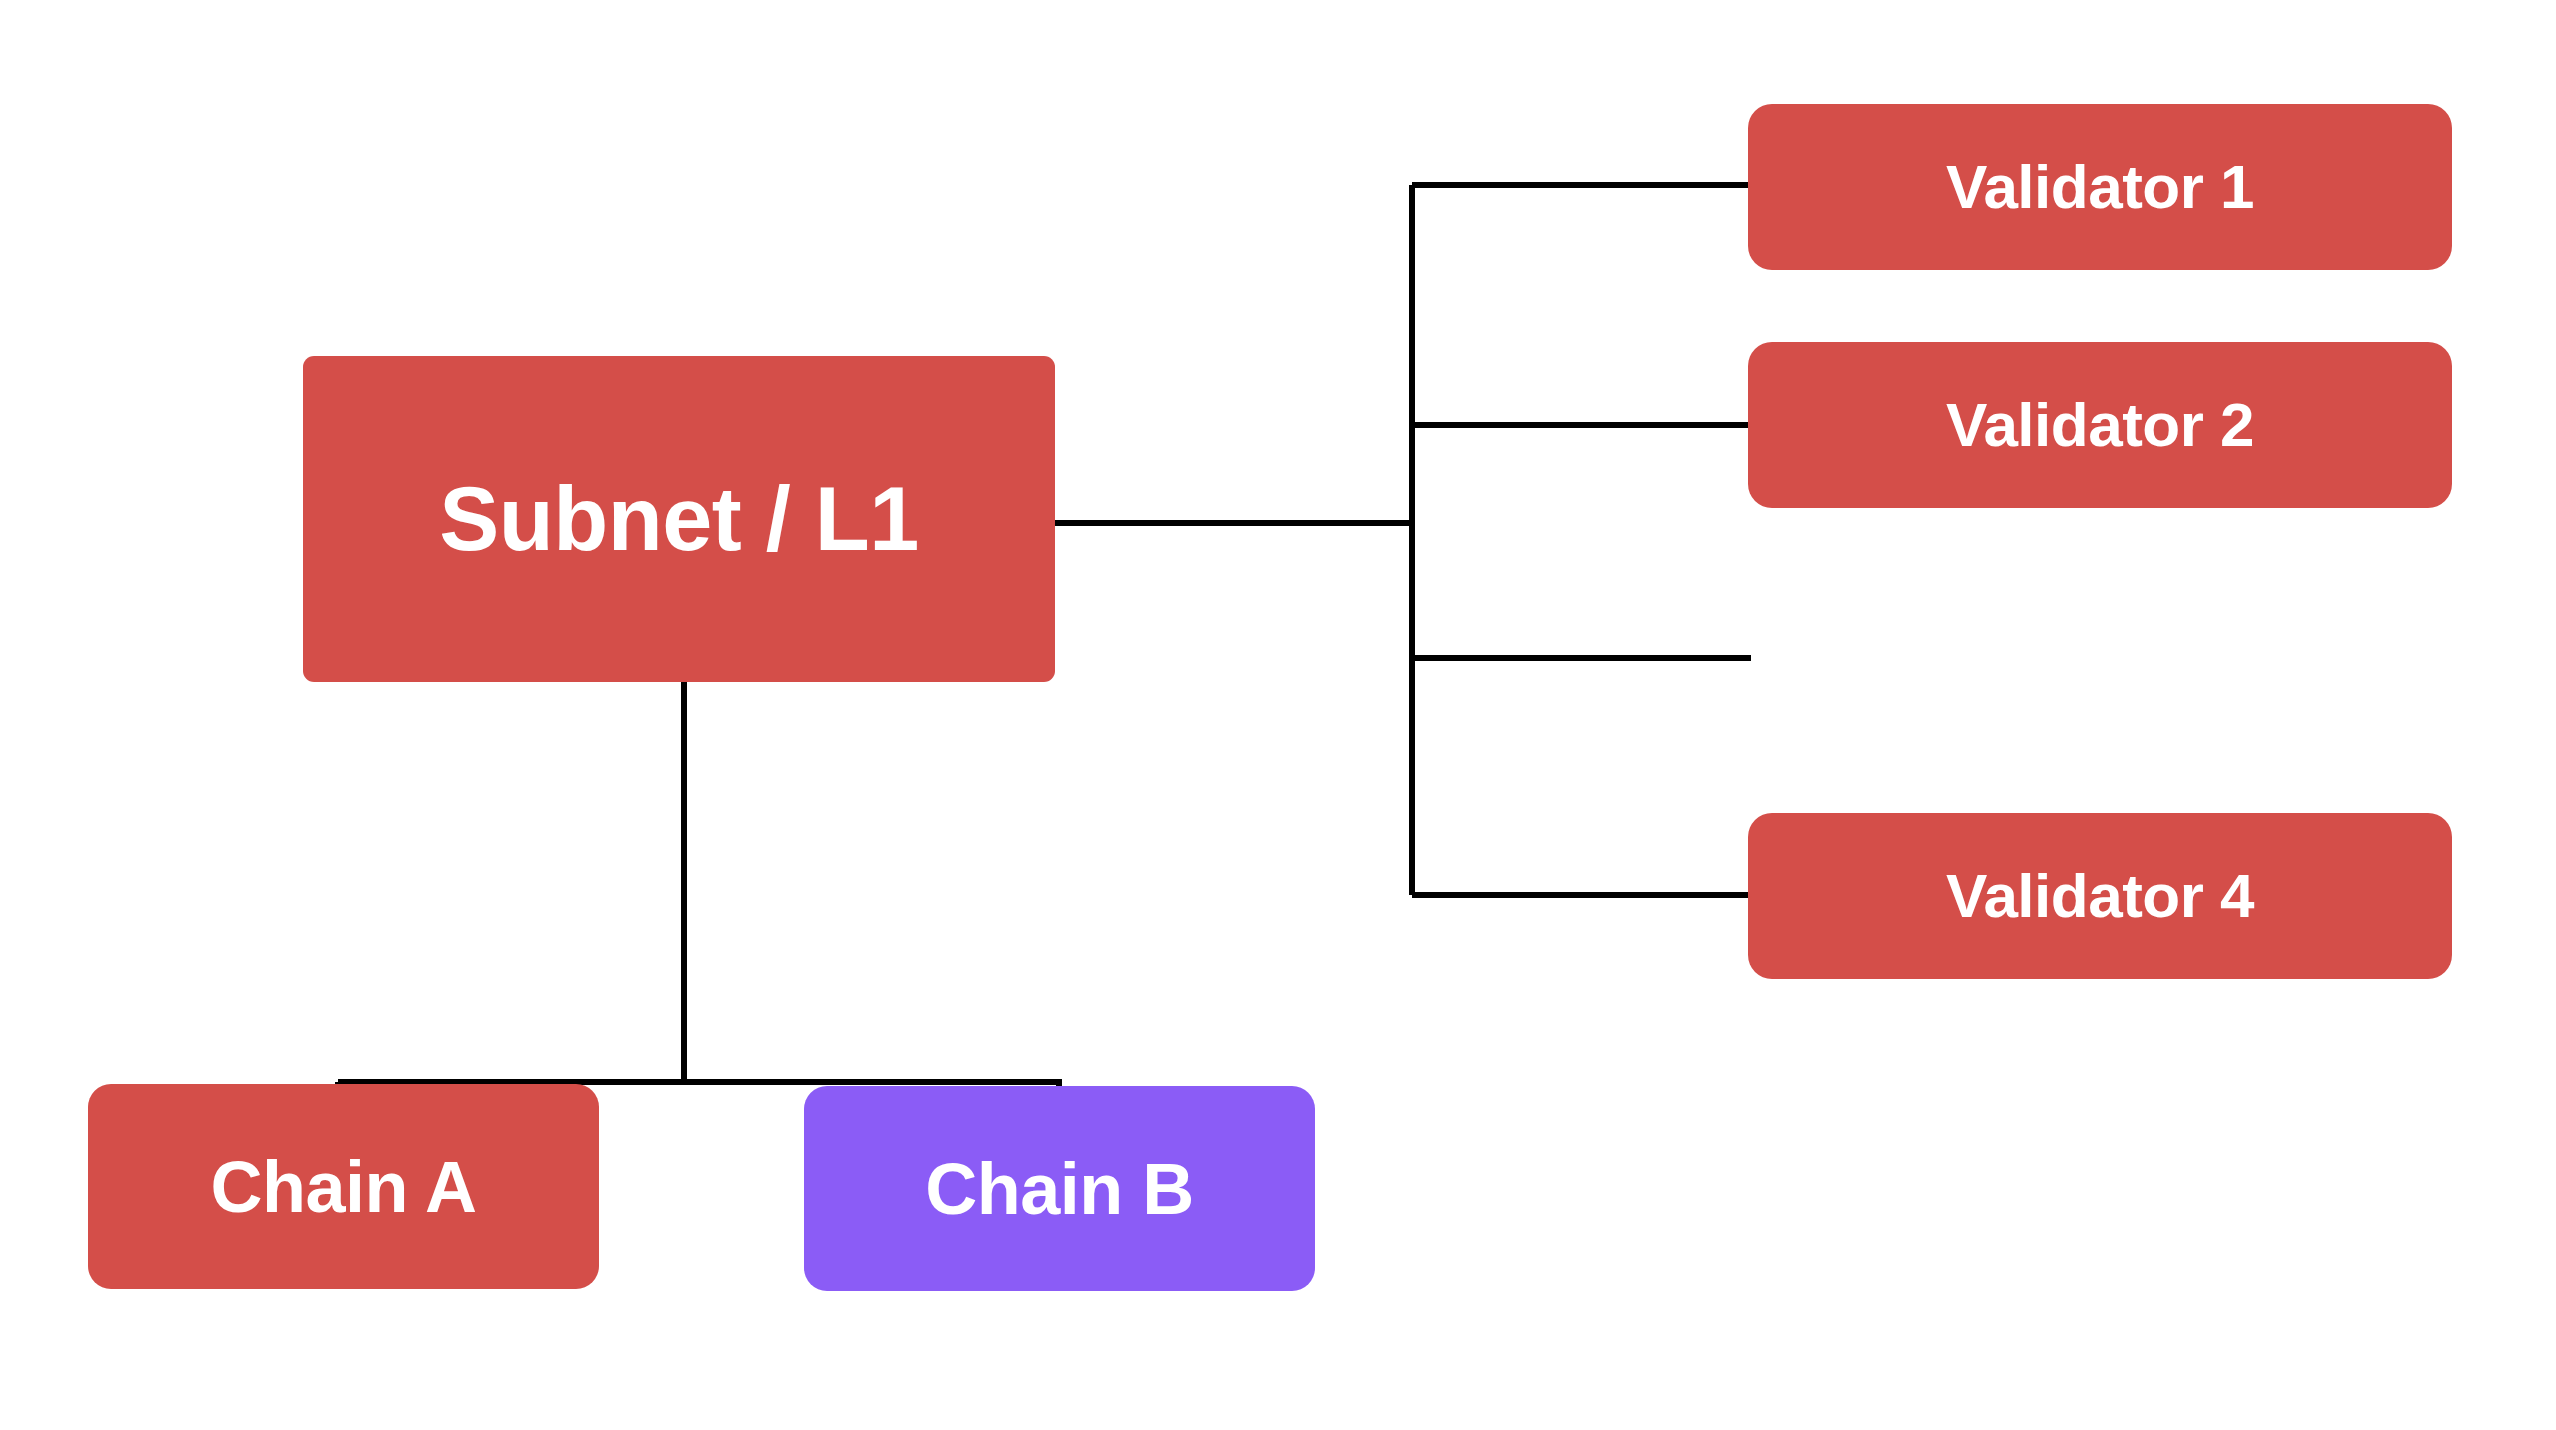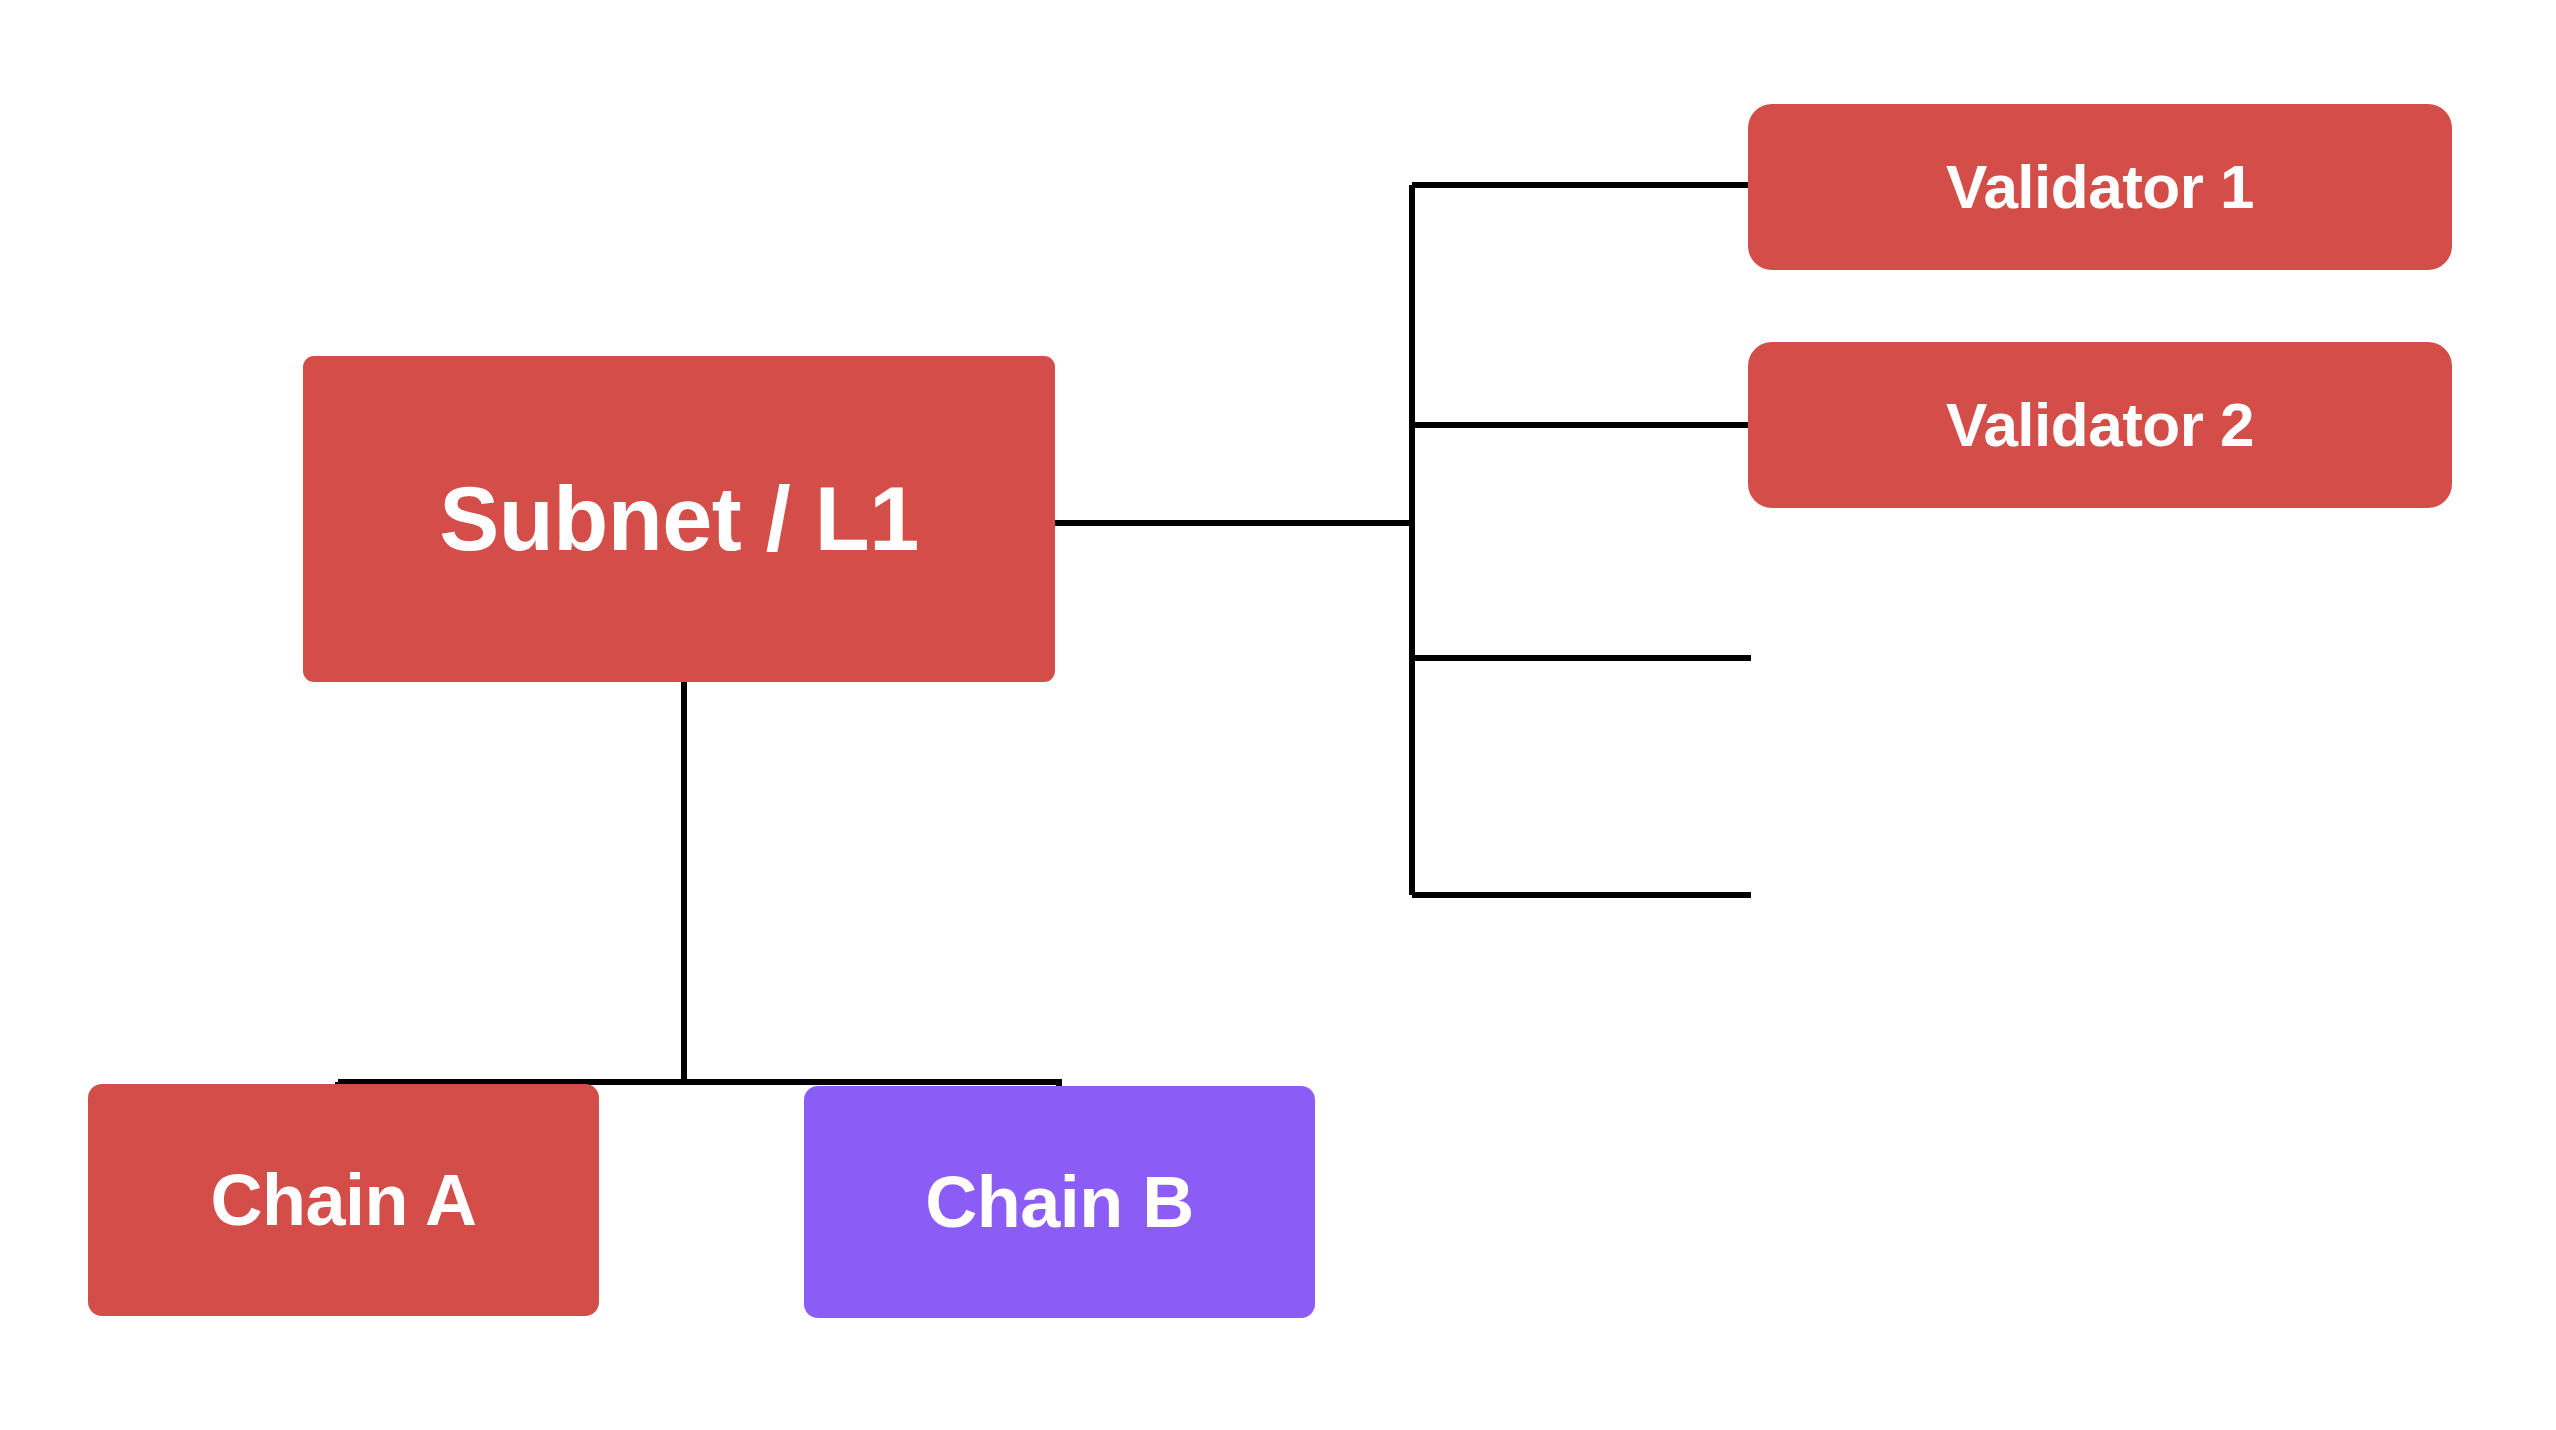--- a/index.html
+++ b/index.html
@@ -58,22 +58,22 @@
     font-size: 62px;
   }
   .node-validator.v1 { top: 104px; }
   .node-validator.v2 { top: 342px; }
   .node-validator.v3 { top: 577px; }
   .node-validator.v4 { top: 813px; }
 
   
   .node-chain {
     width: 511px;
-    height: 232px;
-    border-radius: 14px;
+    height: 205px;
+    border-radius: 23px;
     font-size: 72px;
   }
   .node-chain.chain-a { left: 88px;  top: 1084px; }
   .node-chain.chain-b { left: 804px; top: 1086px; }
 </style>
 </head>
 <body>
 
 <div id="canvas" style="background: rgb(255, 255, 255);">
 
@@ -93,17 +93,18 @@
     <path d="M 338 1082 L 1062 1082" fill="none" stroke="#000000" stroke-width="6"></path>
 
     <path d="M 338 1082 L 338 1088" fill="none" stroke="#000000" stroke-width="6"></path>
     <path d="M 1059 1082 L 1059 1090" fill="none" stroke="#000000" stroke-width="6"></path>
   </svg>
 
   <div class="node node-root" style="background: rgb(212, 78, 73); color: rgb(255, 255, 255);">Subnet / L1</div>
 
   <div class="node node-validator v1" style="background: rgb(212, 78, 73); color: rgb(255, 255, 255);">Validator 1</div>
   <div class="node node-validator v2" style="background: rgb(212, 78, 73); color: rgb(255, 255, 255);">Validator 2</div>
+  <div class="node node-validator v4" style="background: rgb(212, 78, 73); color: rgb(255, 255, 255);">Validator 4</div>
 
   <div class="node node-chain chain-a" style="background: rgb(212, 78, 73); color: rgb(255, 255, 255);">Chain A</div>
   <div class="node node-chain chain-b" style="background: #8b5cf6; color: rgb(255, 255, 255);">Chain B</div>
 
 </div>
 
 </body></html>

